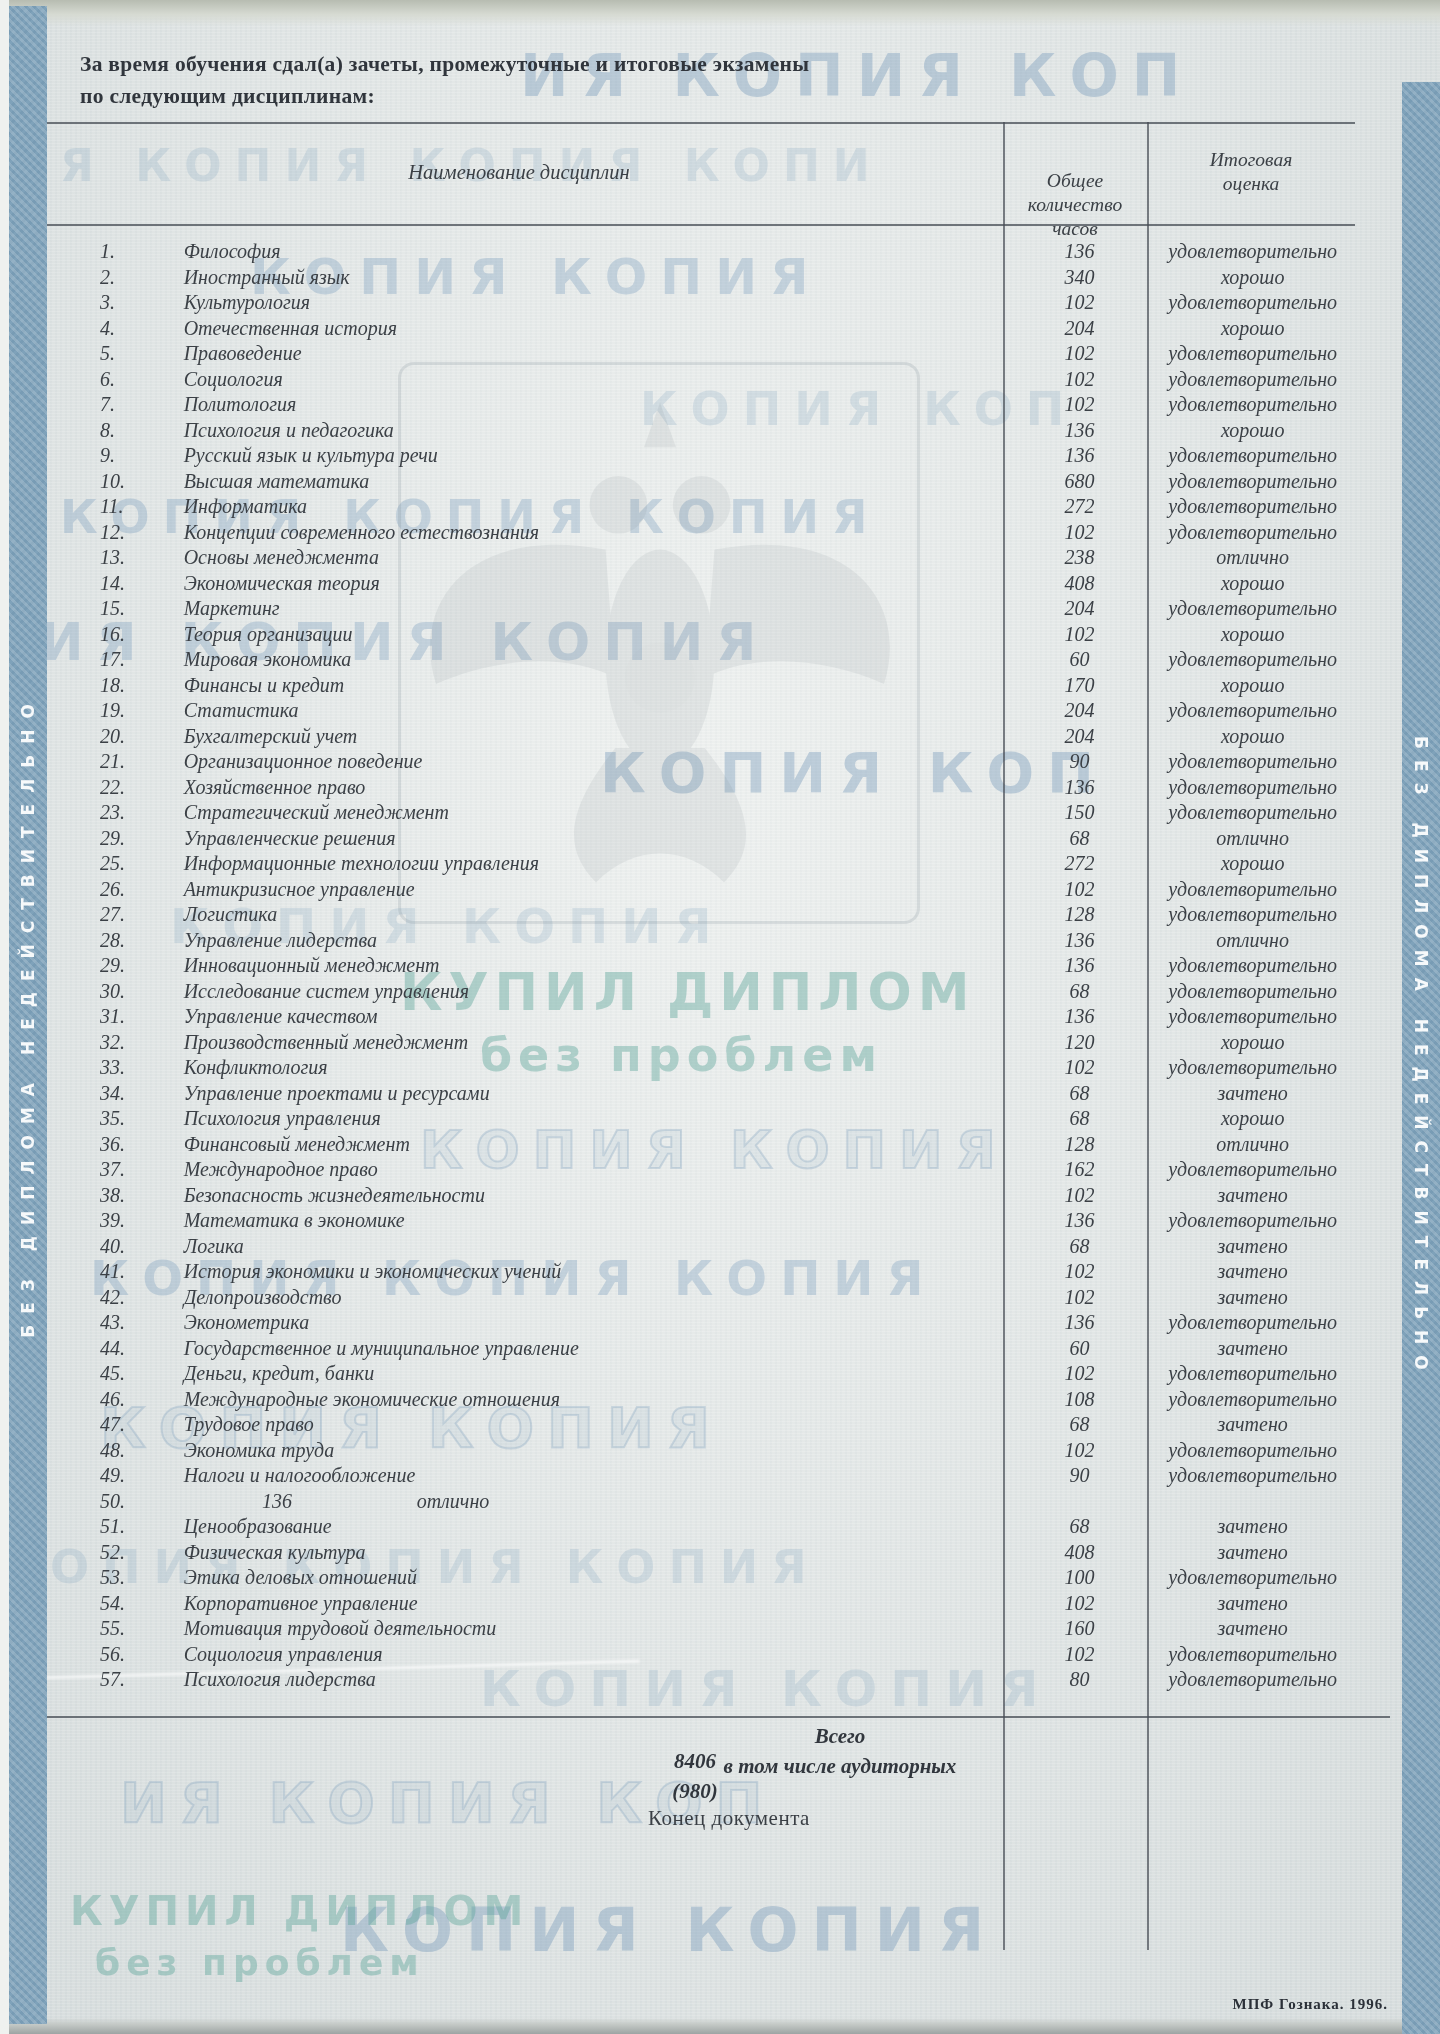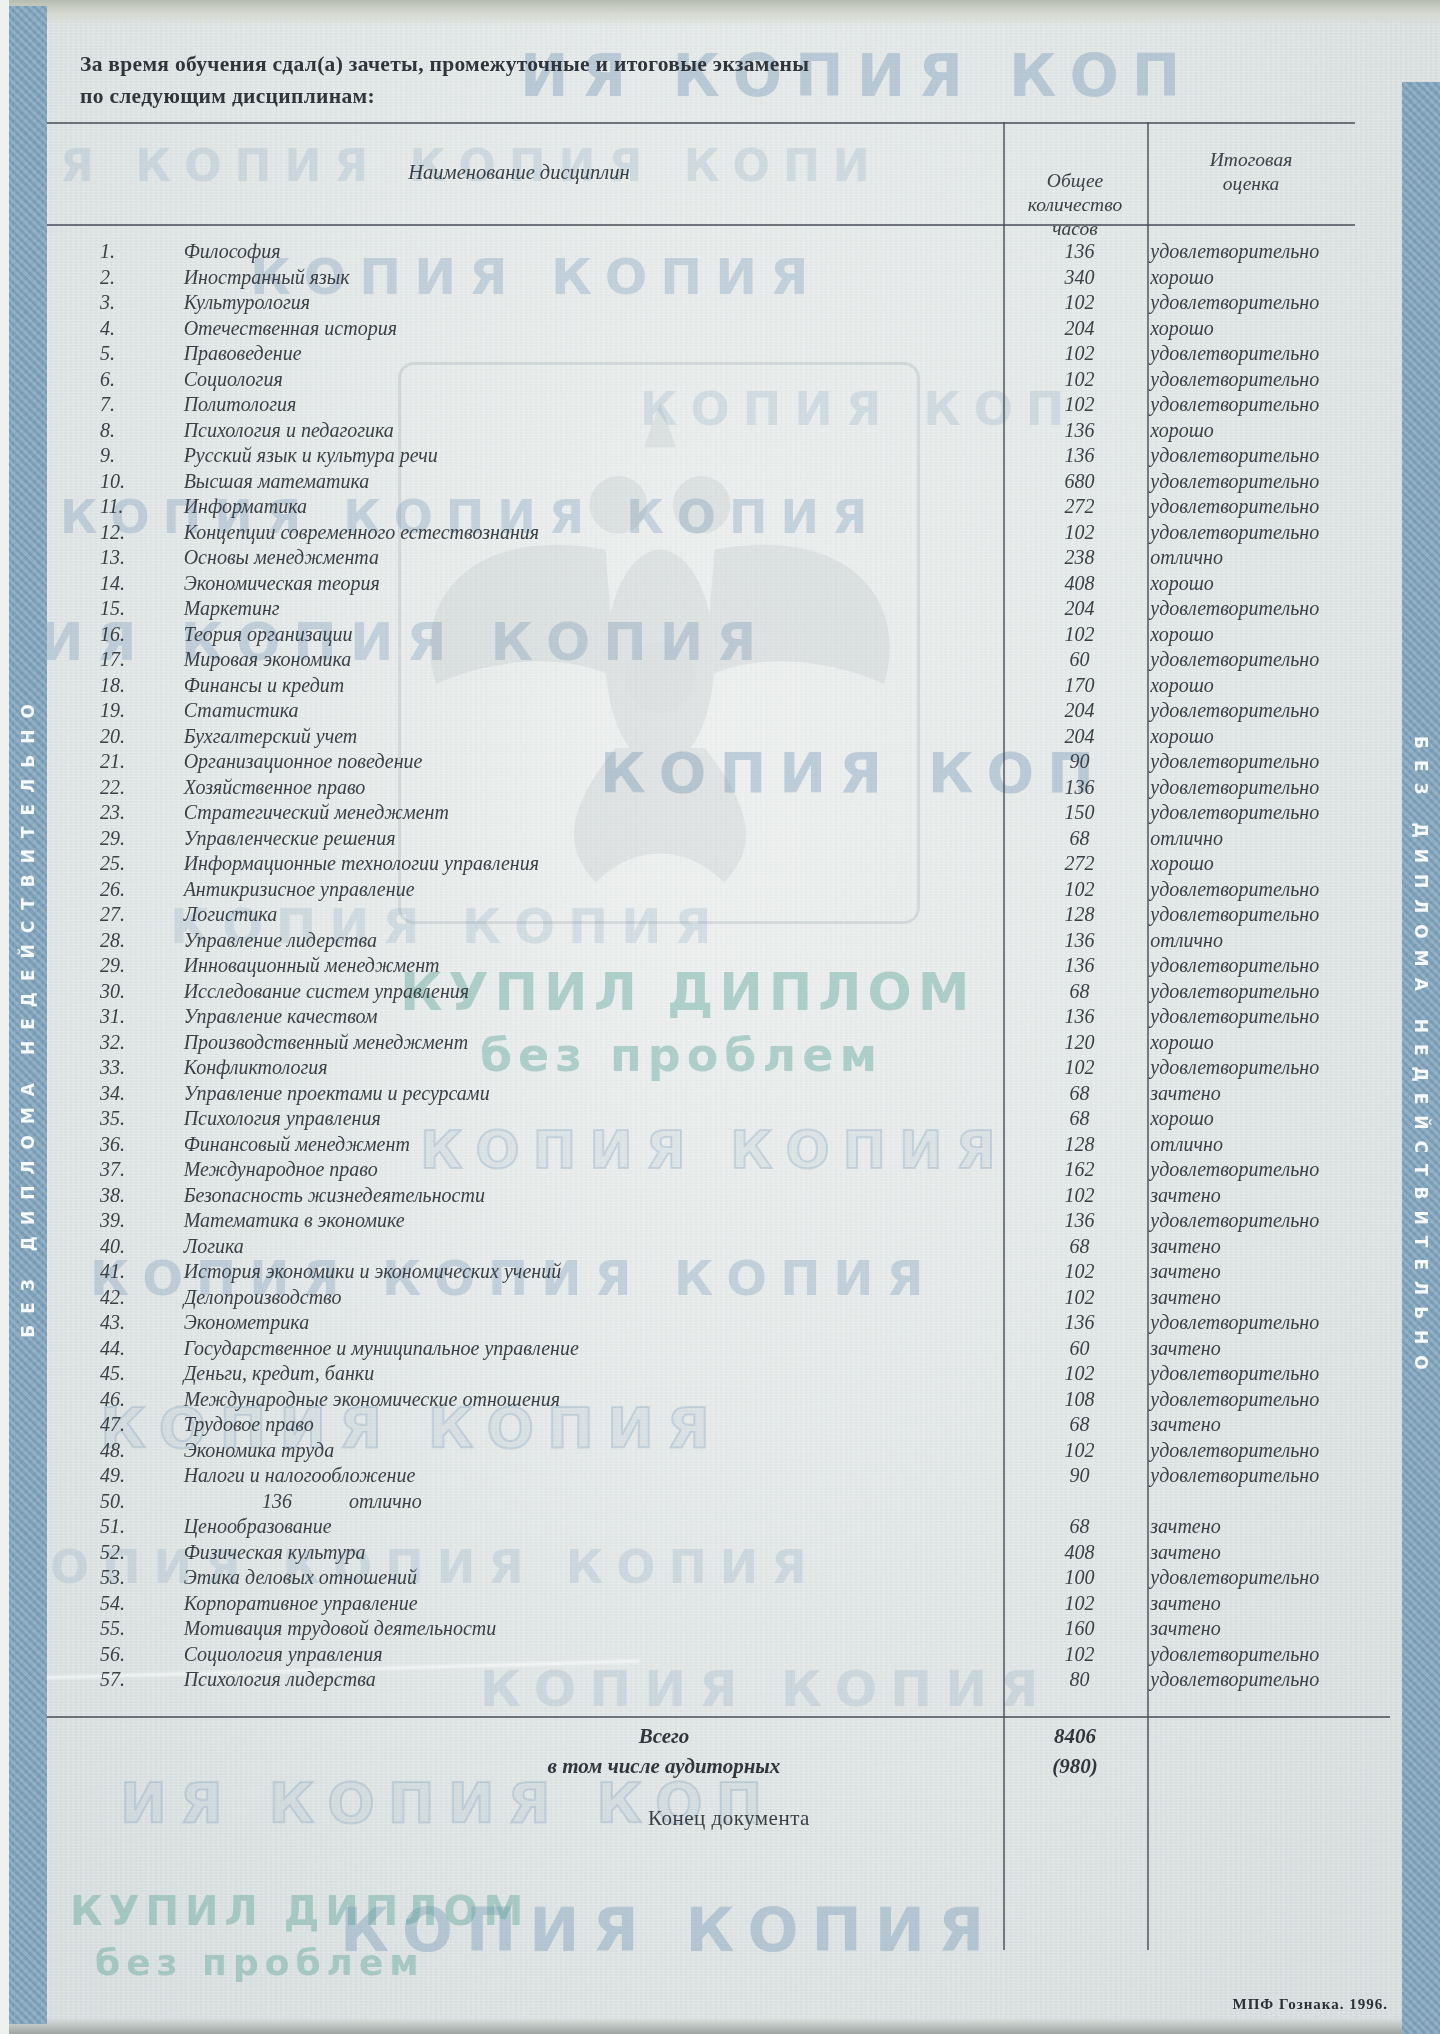--- a/index.html
+++ b/index.html
@@ -88,25 +88,25 @@
     white-space:pre-line;line-height:24px;}
   .colh-name{left:35px;top:160px;width:968px;font-size:20.5px;}
   .colh-hours{left:1003px;top:134px;width:144px;margin-top:35px;}
   .colh-grade{left:1147px;top:148px;width:208px;}
 
   .rows{position:absolute;left:35px;top:240px;width:1320px;}
   .row{display:flex;height:25.5px;align-items:baseline;font-style:italic;font-size:20px;color:#3b4046;}
   .cell-num{width:150px;padding-left:65px;box-sizing:border-box;}
   .cell-name{width:818px;white-space:nowrap;overflow:visible;}
   .cell-hours{width:144px;text-align:center;padding-left:20px;}
-  .cell-grade{width:208px;text-align:left;white-space:nowrap;}
+  .cell-grade{width:208px;text-align:center;white-space:nowrap;}
 
   .totals{position:absolute;left:35px;top:1724px;width:1320px;font-style:italic;font-weight:700;
     font-size:21px;color:#31363d;}
-  .tot-line{display:flex;height:30px;align-items:flex-start;}
+  .tot-line{display:flex;height:30px;align-items:center;flex-direction:column;}
   .tot-label{width:968px;text-align:center;padding-left:290px;box-sizing:border-box;}
   .tot-hours{width:144px;text-align:center;}
   .tot-spacer{width:208px;}
 
   .end-doc{position:absolute;left:648px;top:1806px;font-size:21px;color:#3a3f45;letter-spacing:.5px;}
   .printer{position:absolute;right:52px;top:1996px;font-weight:700;font-size:15px;
     color:#2b3038;letter-spacing:1px;}
 </style>
 </head>
 <body>

